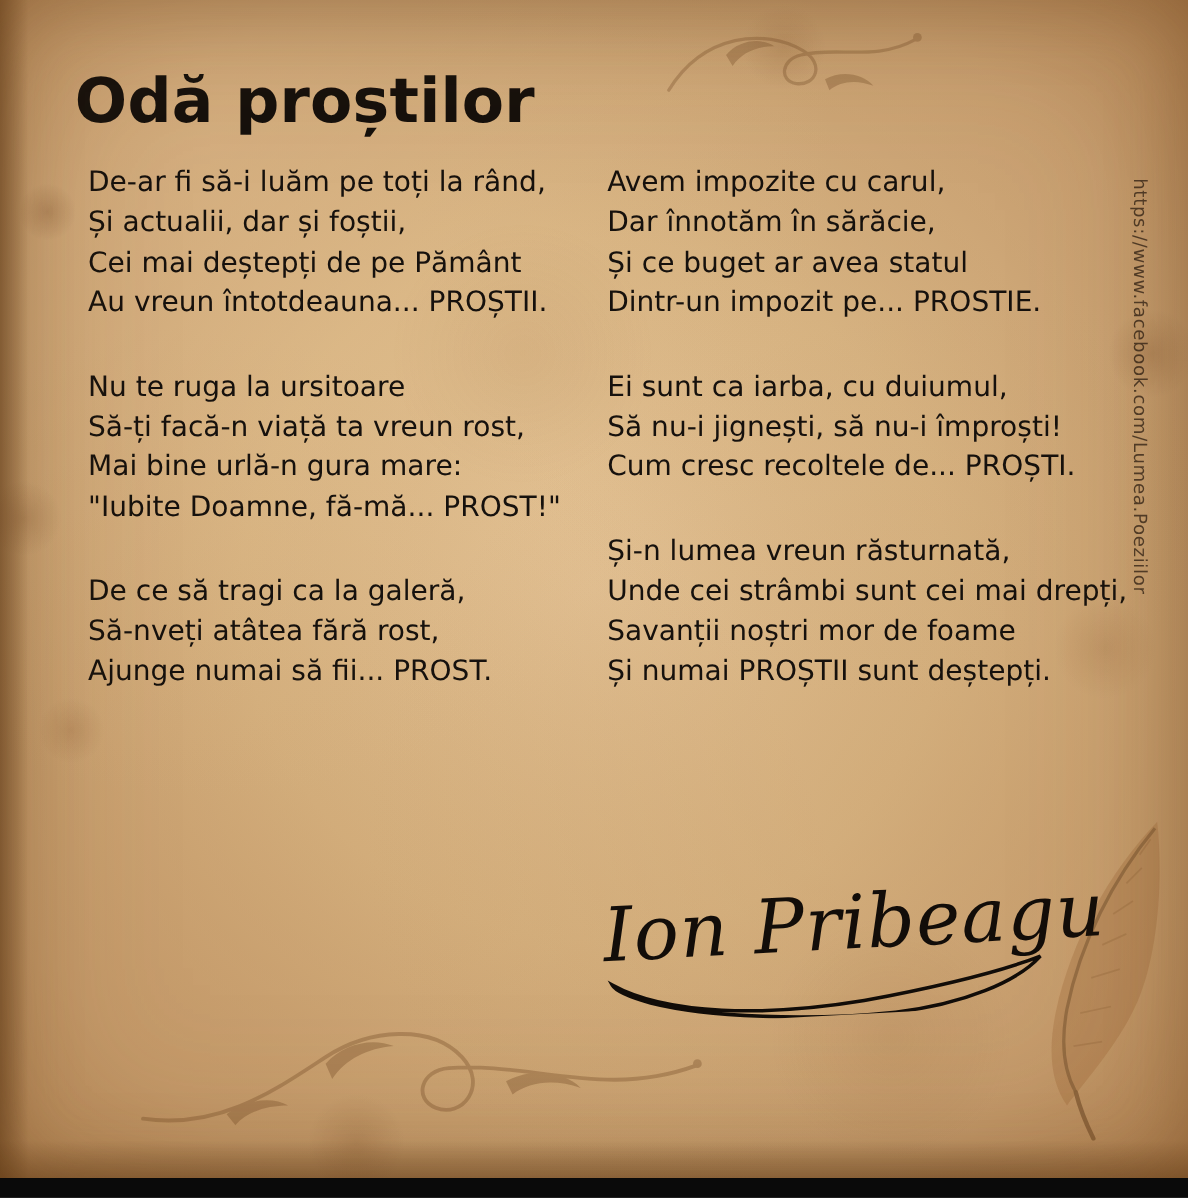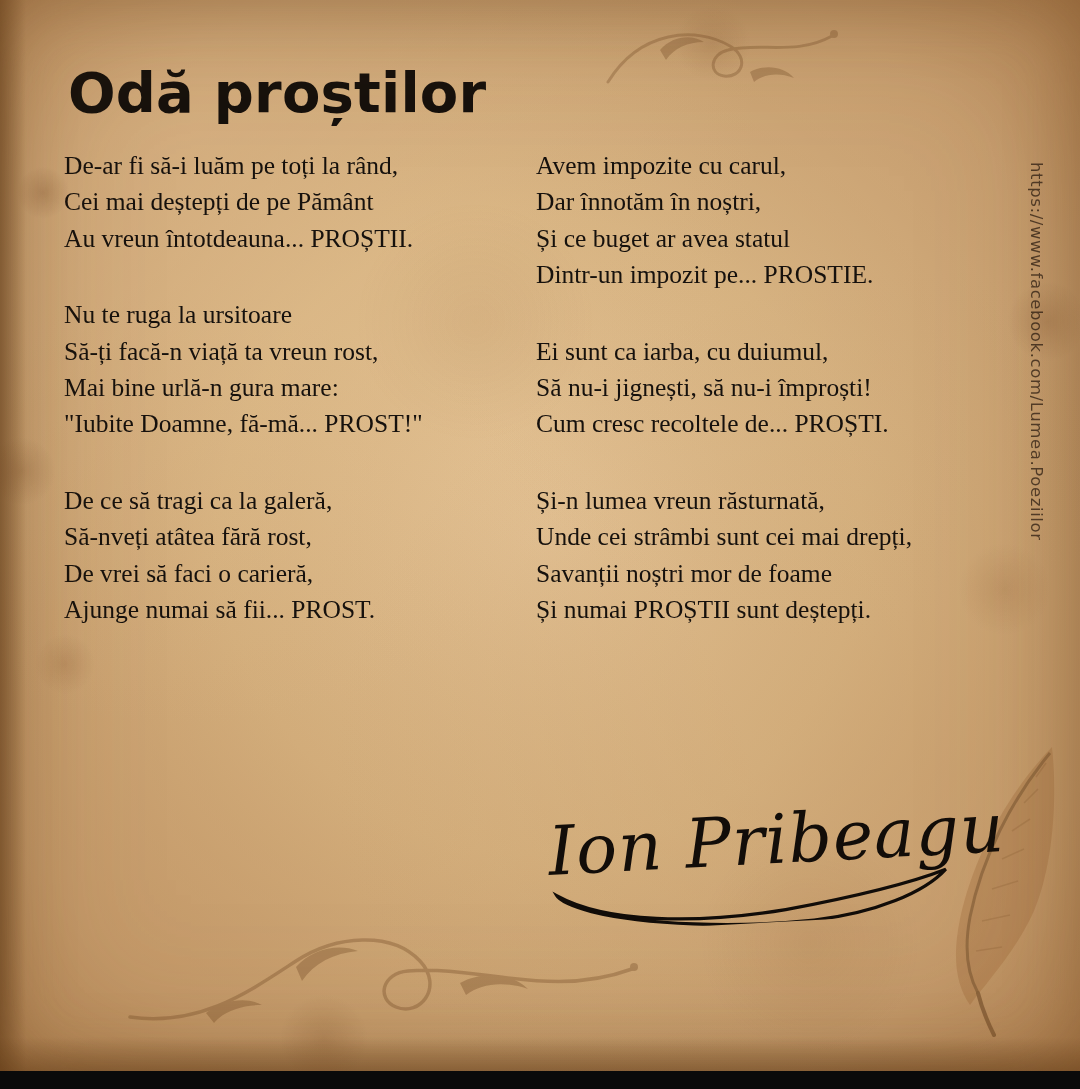--- a/index.html
+++ b/index.html
@@ -87,26 +87,25 @@
     top: 26px;
     font-size: 56px;
     line-height: 1.05;
     color: #15100c;
     letter-spacing: 0.2px;
     white-space: nowrap;
   }
 
   .columns {
     position: absolute;
-    left: 64px;
+    left: 80px;
     top: 148px;
     width: 944px;
     display: flex;
     gap: 0;
-    font-family: Liberation Serif, serif;
   }
   .col {
     width: 472px;
   }
   .stanza {
     margin-bottom: 40px;
   }
   .stanza:last-child { margin-bottom: 0; }
   .line {
     font-size: 25.5px;
@@ -186,41 +185,41 @@
 
   <h1 class="title">Odă proștilor</h1>
 
   <div class="watermark">https://www.facebook.com/Lumea.Poeziilor</div>
 
   <div class="columns">
 
     <div class="col">
       <div class="stanza">
         <div class="line">De-ar fi să-i luăm pe toți la rând,</div>
+        <div class="line">Și actualii, dar și foștii,</div>
         <div class="line">Cei mai deștepți de pe Pământ</div>
         <div class="line">Au vreun întotdeauna... PROȘTII.</div>
       </div>
       <div class="stanza">
         <div class="line">Nu te ruga la ursitoare</div>
         <div class="line">Să-ți facă-n viață ta vreun rost,</div>
         <div class="line">Mai bine urlă-n gura mare:</div>
         <div class="line">"Iubite Doamne, fă-mă... PROST!"</div>
       </div>
       <div class="stanza">
         <div class="line">De ce să tragi ca la galeră,</div>
         <div class="line">Să-nveți atâtea fără rost,</div>
-        <div class="line">De vrei să faci o carieră,</div>
         <div class="line">Ajunge numai să fii... PROST.</div>
       </div>
     </div>
 
     <div class="col">
       <div class="stanza">
         <div class="line">Avem impozite cu carul,</div>
-        <div class="line">Dar înnotăm în noștri,</div>
+        <div class="line">Dar înnotăm în sărăcie,</div>
         <div class="line">Și ce buget ar avea statul</div>
         <div class="line">Dintr-un impozit pe... PROSTIE.</div>
       </div>
       <div class="stanza">
         <div class="line">Ei sunt ca iarba, cu duiumul,</div>
         <div class="line">Să nu-i jignești, să nu-i împroști!</div>
         <div class="line">Cum cresc recoltele de... PROȘTI.</div>
       </div>
       <div class="stanza">
         <div class="line">Și-n lumea vreun răsturnată,</div>

